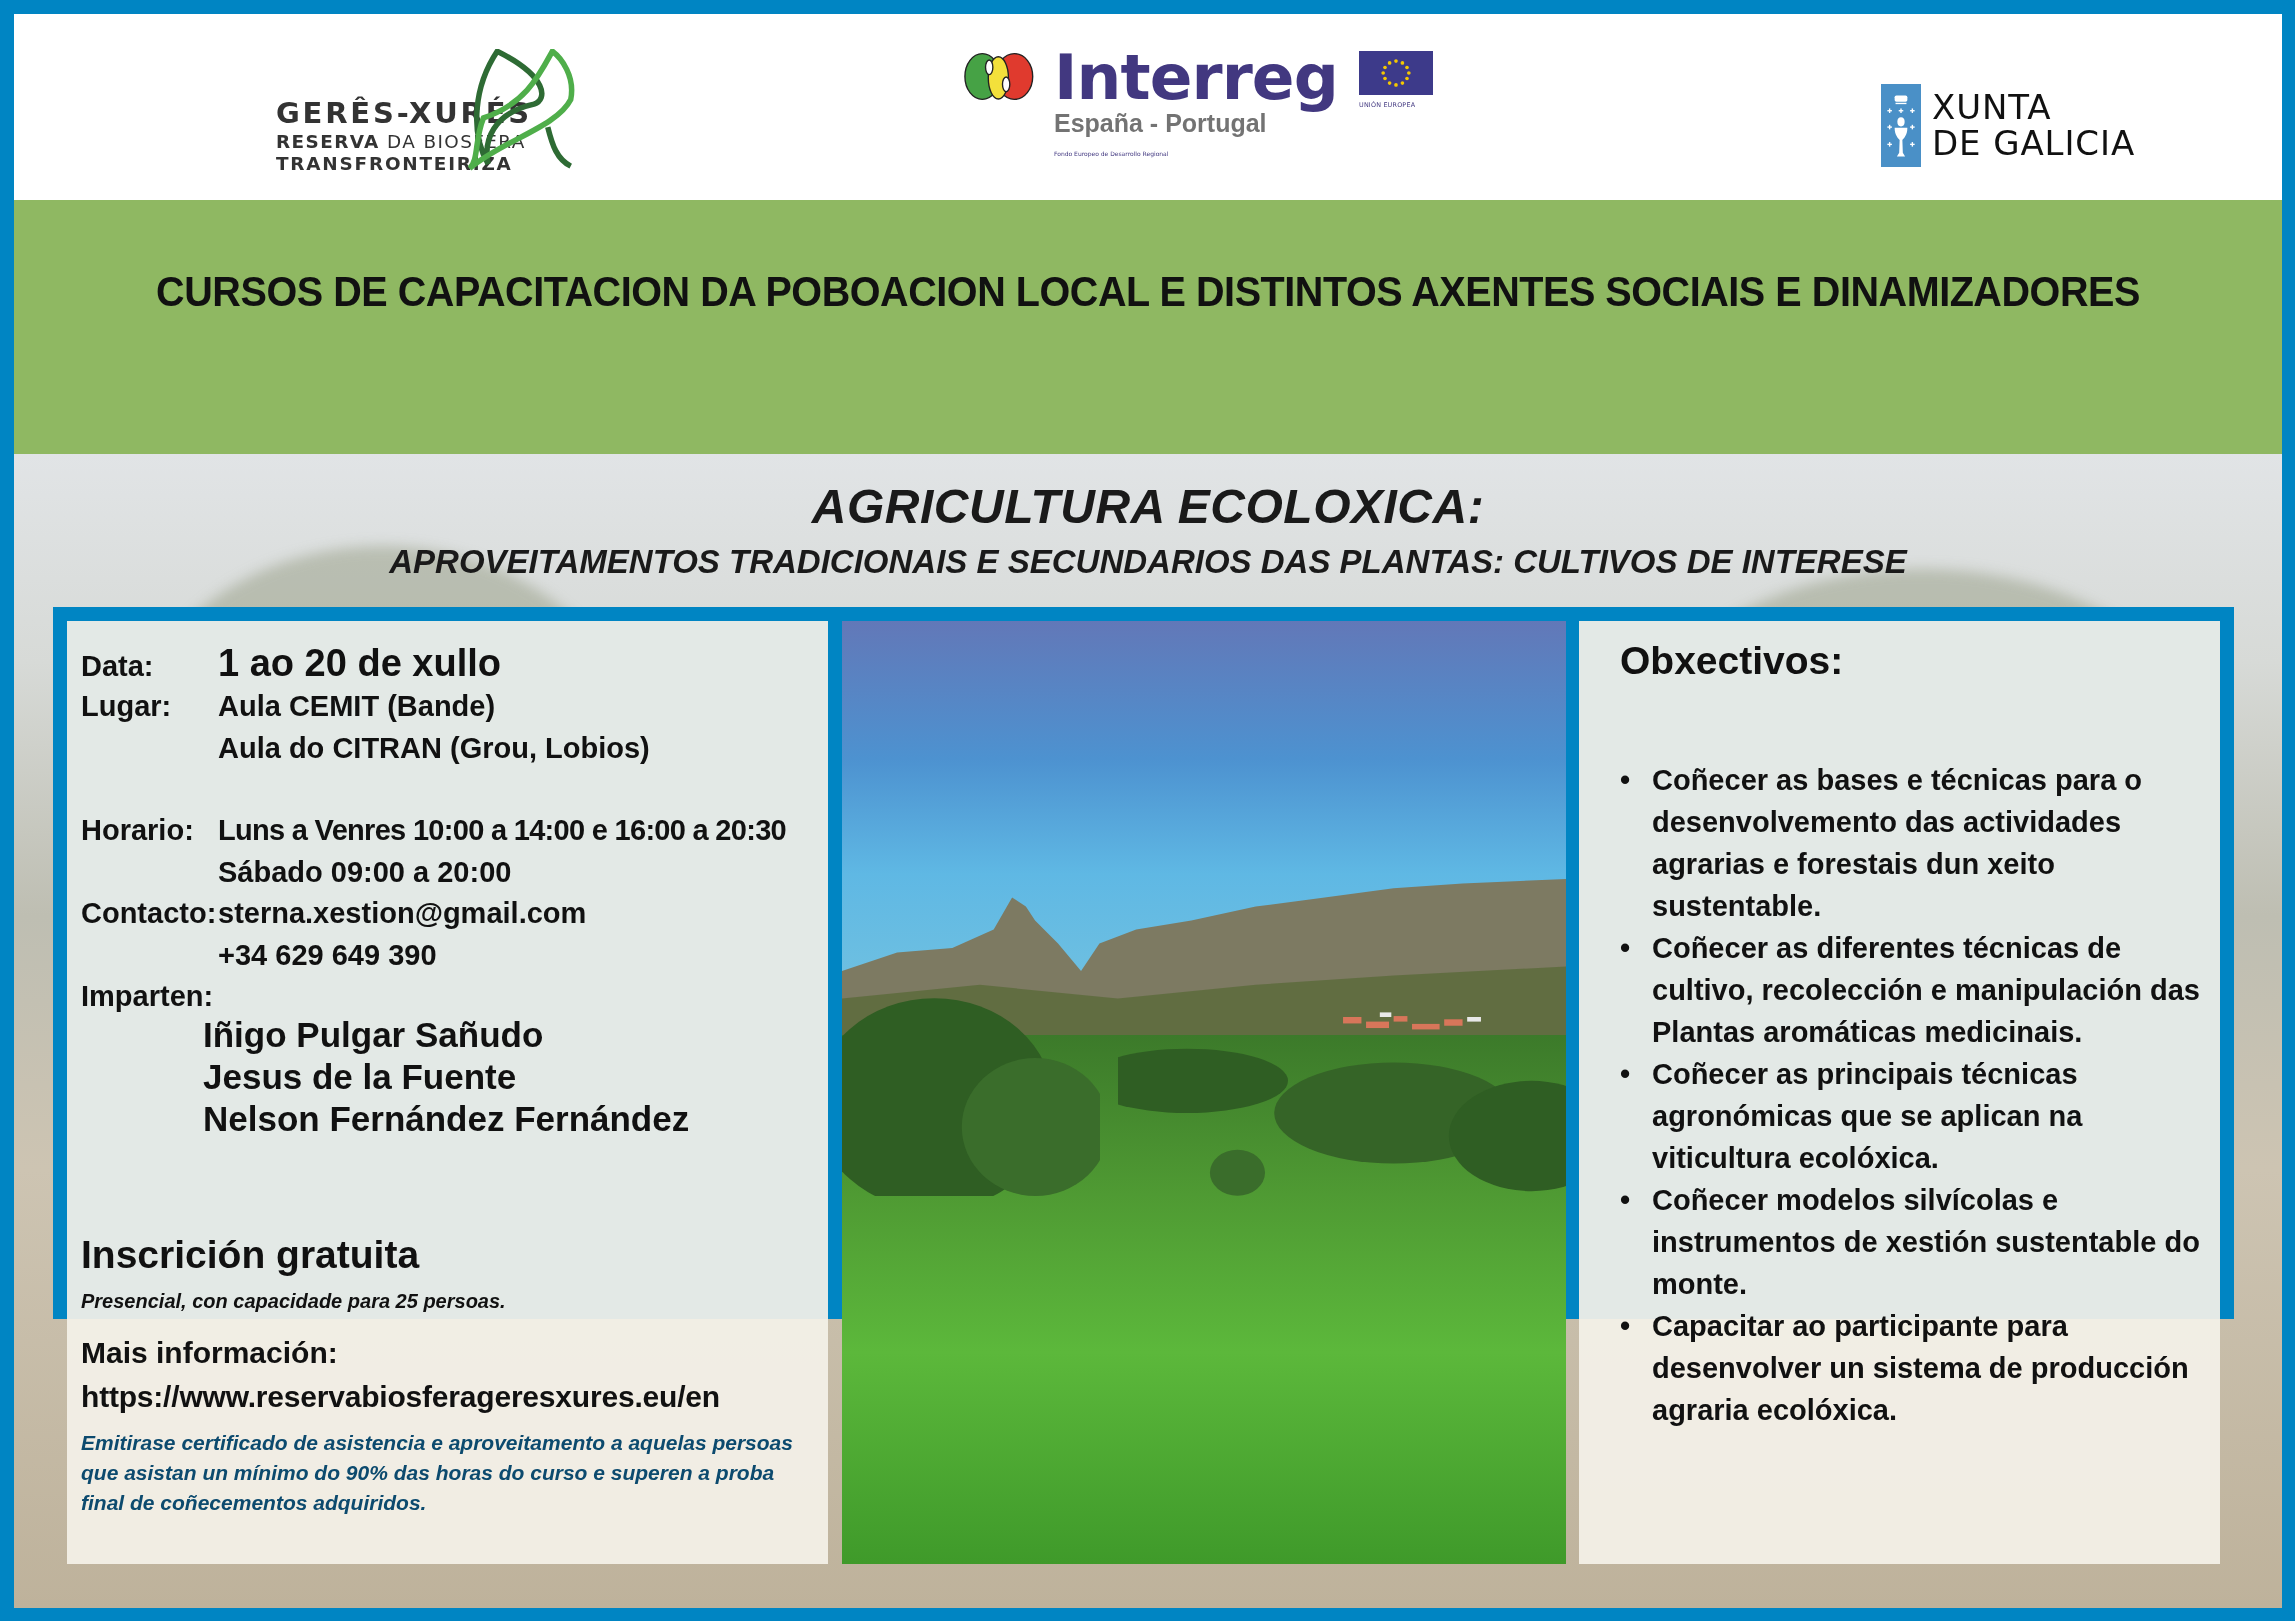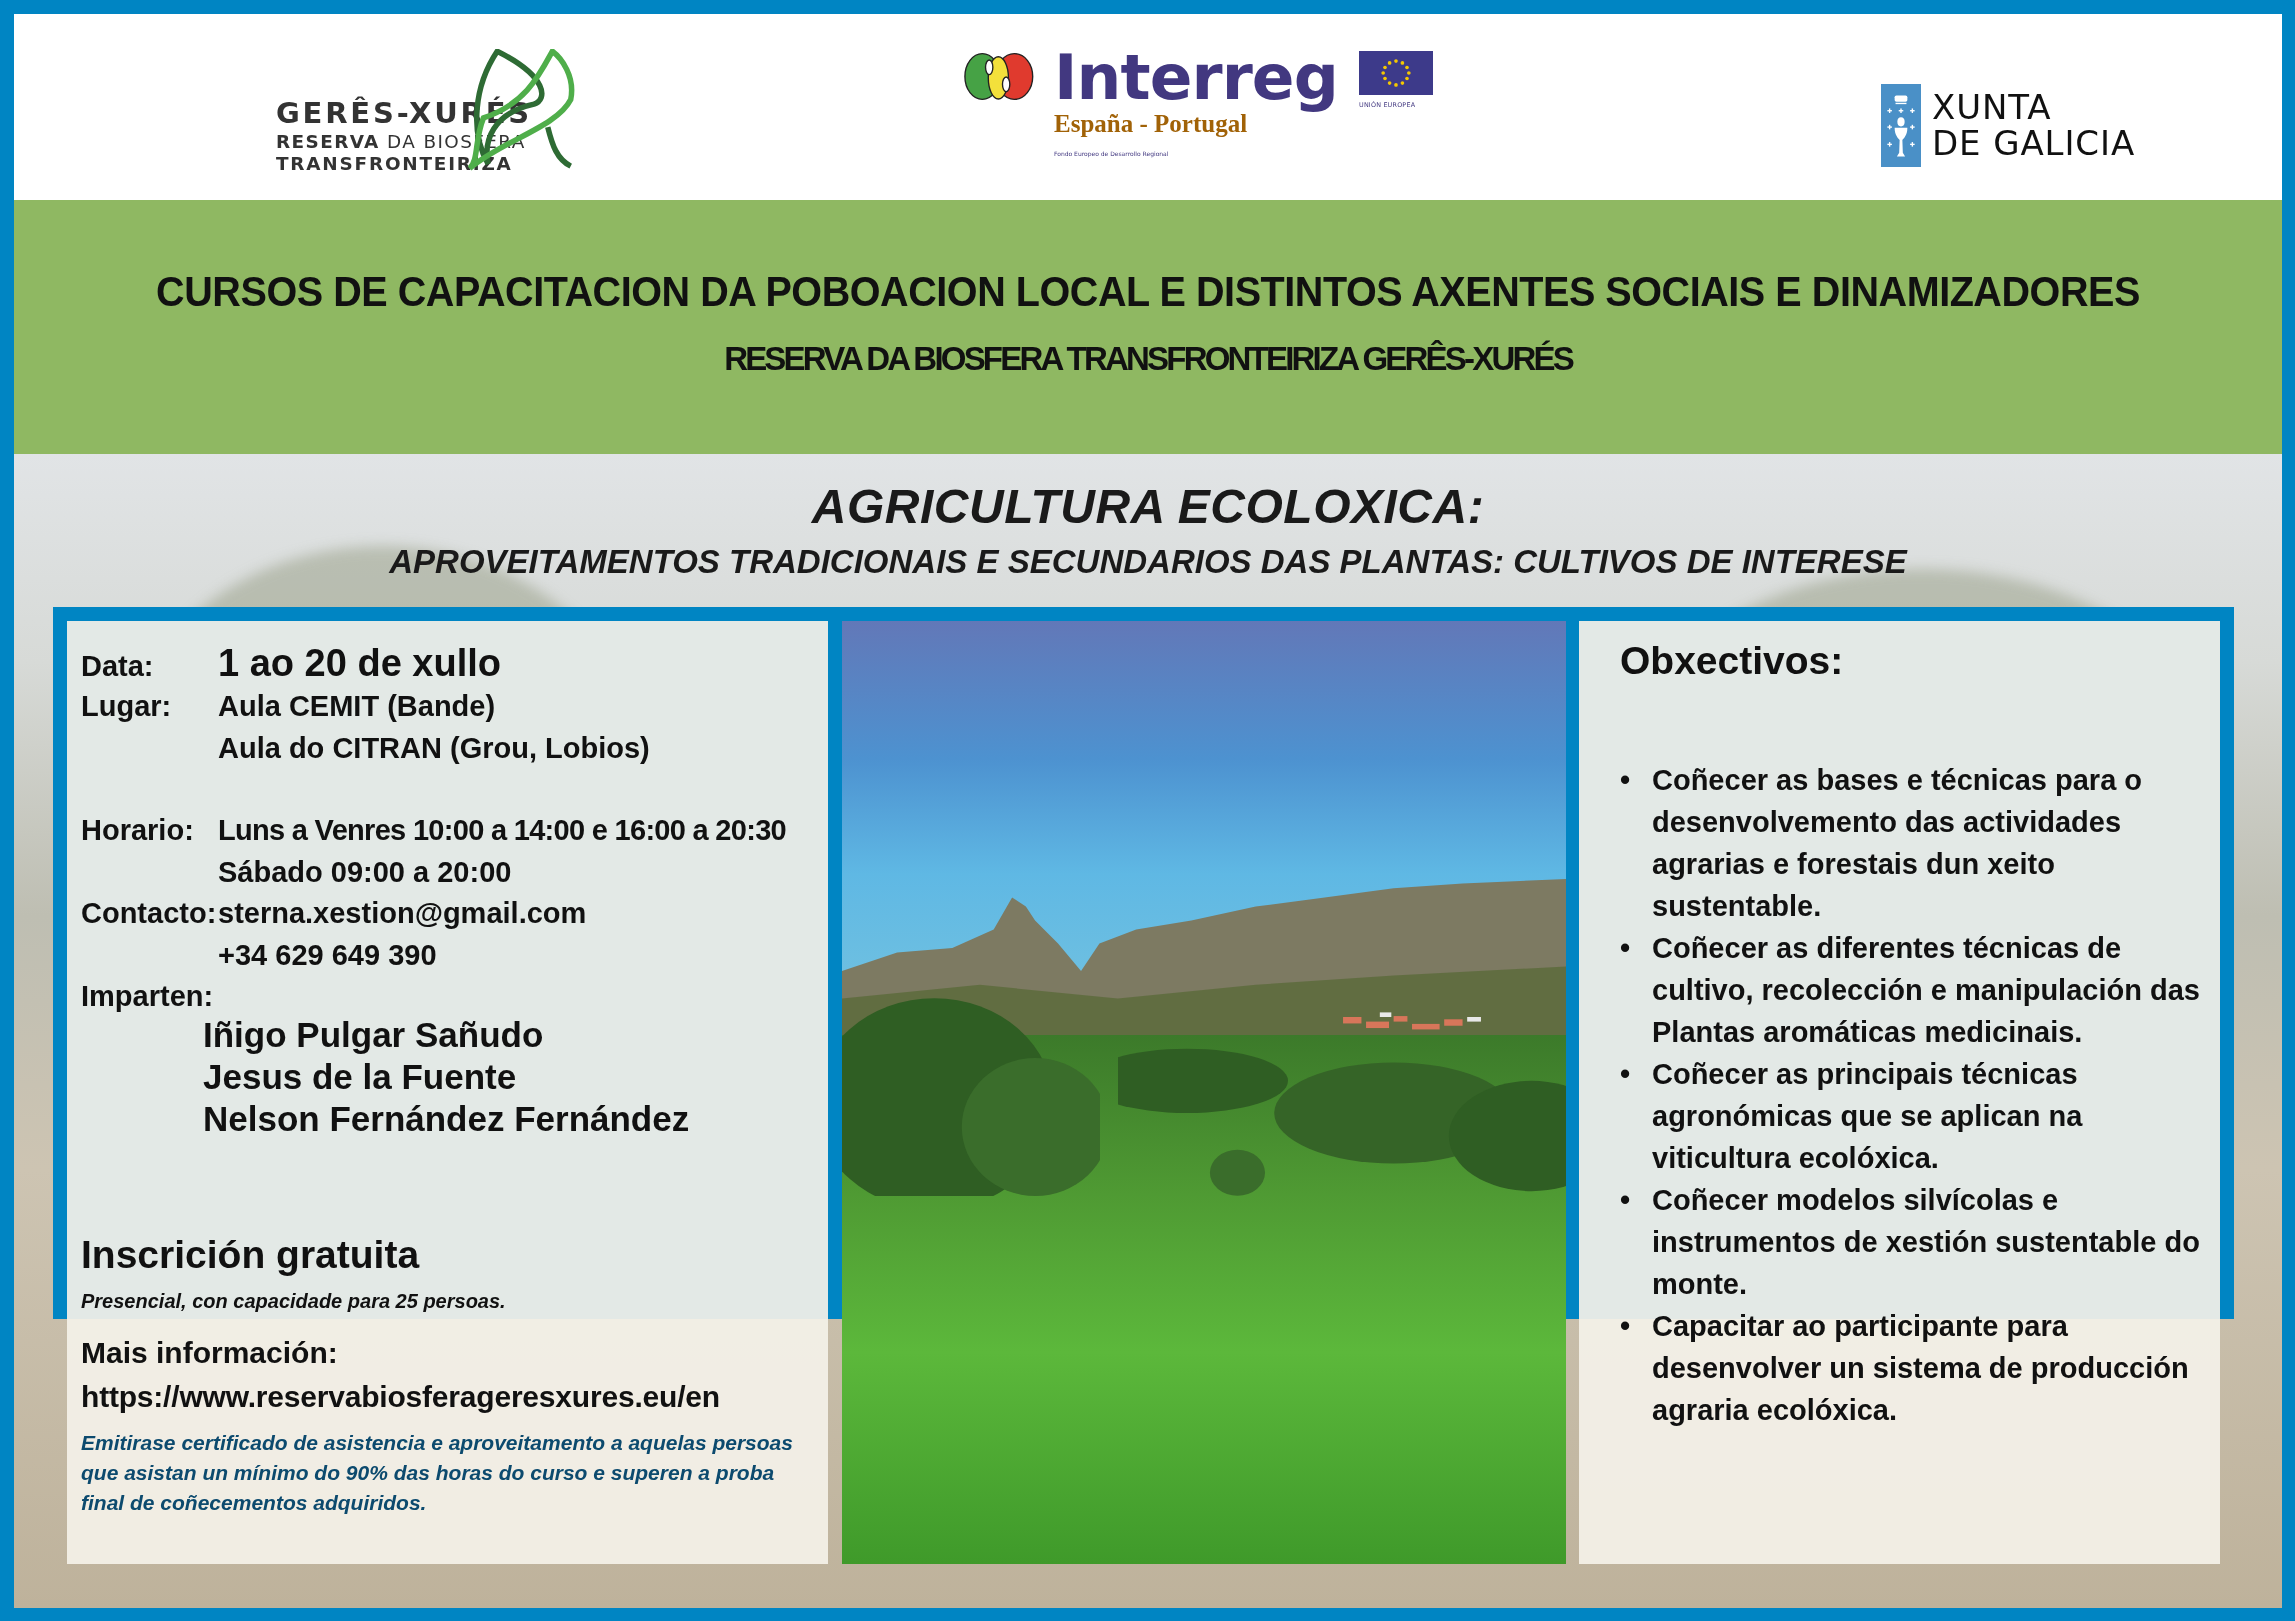--- a/index.html
+++ b/index.html
@@ -23,21 +23,21 @@
   .geres-text { position: absolute; left: 55px; top: 64px; }
   .geres-title { font-family: "DejaVu Sans", sans-serif; font-weight: bold; font-size: 29px; letter-spacing: 2.8px; color: #333; line-height: 1; }
   .geres-sub1 { font-family: "DejaVu Sans", sans-serif; font-size: 18.4px; color: #333; letter-spacing: 1.4px; margin-top: 4.6px; line-height: 1; }
   .geres-sub1 b { font-weight: bold; }
   .geres-sub2 { font-family: "DejaVu Sans", sans-serif; font-size: 18.4px; color: #333; letter-spacing: 1.8px; margin-top: 3.7px; line-height: 1; font-weight: bold; }
   .geres-mark { position: absolute; left: 244px; top: 14px; width: 115px; height: 124px; }
 
   .logo-interreg { left: 950px; top: 37px; width: 460px; height: 120px; }
   .interreg-mark { position: absolute; left: 0; top: 0; width: 71px; height: 51px; }
   .interreg-word { position: absolute; left: 90px; top: -5.5px; font-family: "DejaVu Sans", sans-serif; font-weight: bold; font-size: 63px; color: #423880; letter-spacing: -0.9px; line-height: 1; }
-  .interreg-sub { position: absolute; left: 90px; top: 60px; font-family: Liberation Serif, serif; font-weight: bold; font-size: 25px; color: #a16207; line-height: 1; text-align: right; }
+  .interreg-sub { position: absolute; left: 90px; top: 60px; font-family: Liberation Sans, sans-serif; font-weight: bold; font-size: 25px; color: #737373; line-height: 1; text-align: right; }
   .interreg-fund { position: absolute; left: 90px; top: 99px; font-family: "DejaVu Sans", sans-serif; font-size: 6px; color: #423880; }
   .eu-flag { position: absolute; left: 395px; top: 0; width: 74px; height: 44px; background: #3d3a8a; }
   .eu-label { position: absolute; left: 395px; top: 50px; font-family: "DejaVu Sans", sans-serif; font-size: 6.4px; color: #423880; letter-spacing: 0.2px; }
 
   .logo-xunta { left: 1867px; top: 70px; width: 294px; height: 87px; }
   .xunta-shield { position: absolute; left: 0; top: 0; width: 40px; height: 83px; background: #4a90c7; }
   .xunta-text { position: absolute; left: 51px; top: 4.6px; font-family: "DejaVu Sans", sans-serif; font-size: 34px; line-height: 36px; color: #111; letter-spacing: 0.9px; }
 
   
   .band {
@@ -180,21 +180,20 @@
       </div>
       <div class="xunta-text">
         <div>XUNTA</div>
         <div>DE GALICIA</div>
       </div>
     </div>
   </div>
 
   <div class="band">
     <div class="band-title">CURSOS DE CAPACITACION DA POBOACION LOCAL E DISTINTOS AXENTES SOCIAIS E DINAMIZADORES</div>
-    <div class="band-sub">RESERVA DA BIOSFERA TRANSFRONTEIRIZA GERÊS-XURÉS</div>
   </div>
 
   <div class="bg">
     <div class="bg-tree" style="left:115px; top:92px; width:506px; height:414px;"></div>
     <div class="bg-tree" style="left:1609px; top:115px; width:598px; height:414px;"></div>
   </div>
 
   <div class="main-title">AGRICULTURA ECOLOXICA:</div>
   <div class="main-sub">APROVEITAMENTOS TRADICIONAIS E SECUNDARIOS DAS PLANTAS: CULTIVOS DE INTERESE</div>
 

